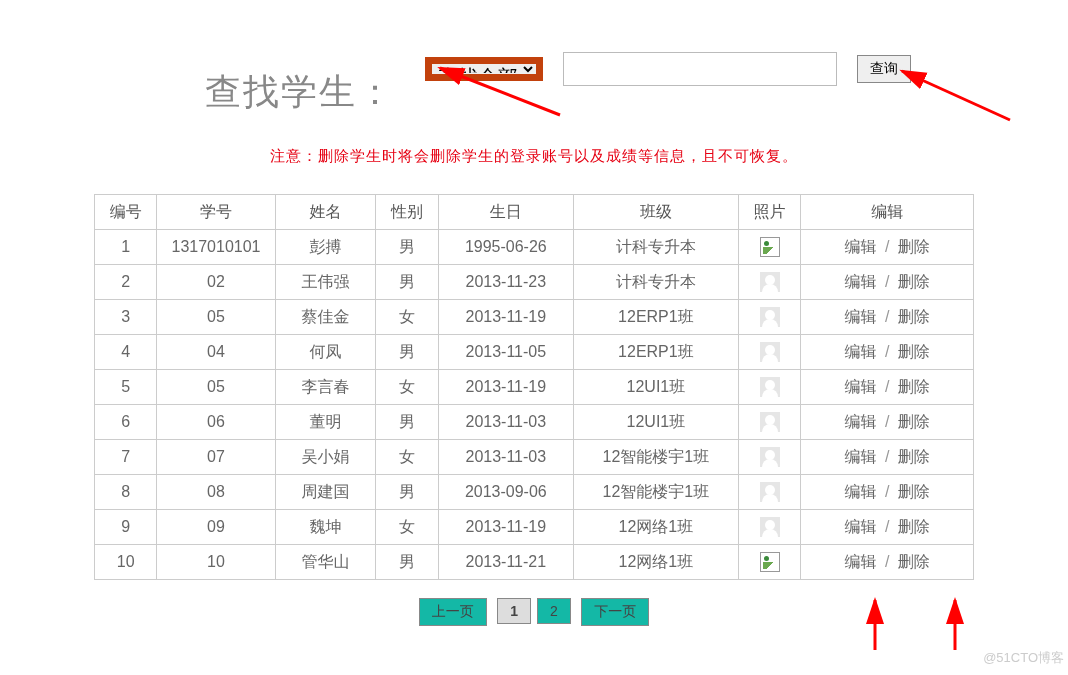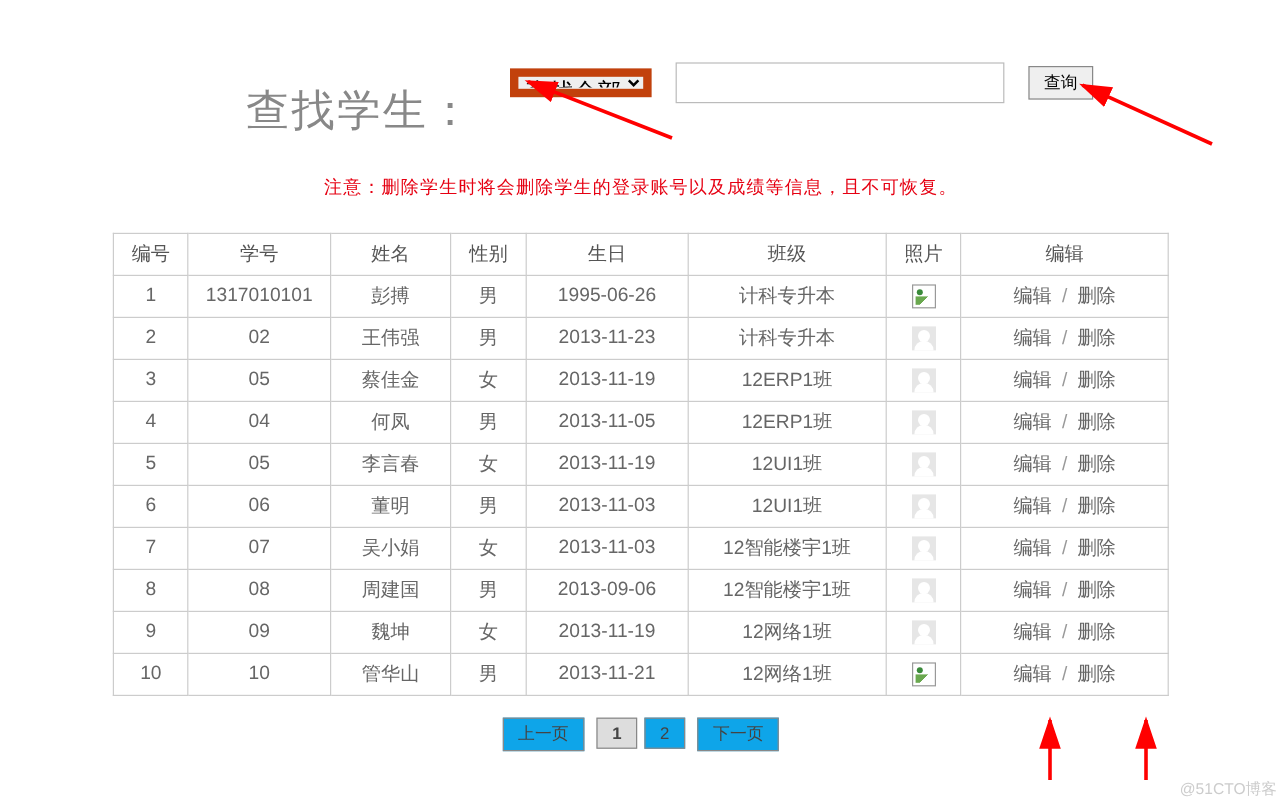--- a/index.html
+++ b/index.html
@@ -136,21 +136,21 @@
   }
   .pager {
     text-align: center;
     margin-top: 18px;
   }
   .pager button {
     font-size: 14px;
     padding: 4px 12px;
     margin: 0 3px;
     border: 1px solid #888;
-    background: #0ea5e9;
+    background: #14b8a6;
     cursor: pointer;
     color:#444;
   }
   .pager button.current {
     background: #ddd;
     font-weight: bold;
   }
   .watermark {
     position: absolute;
     right: 4px;

